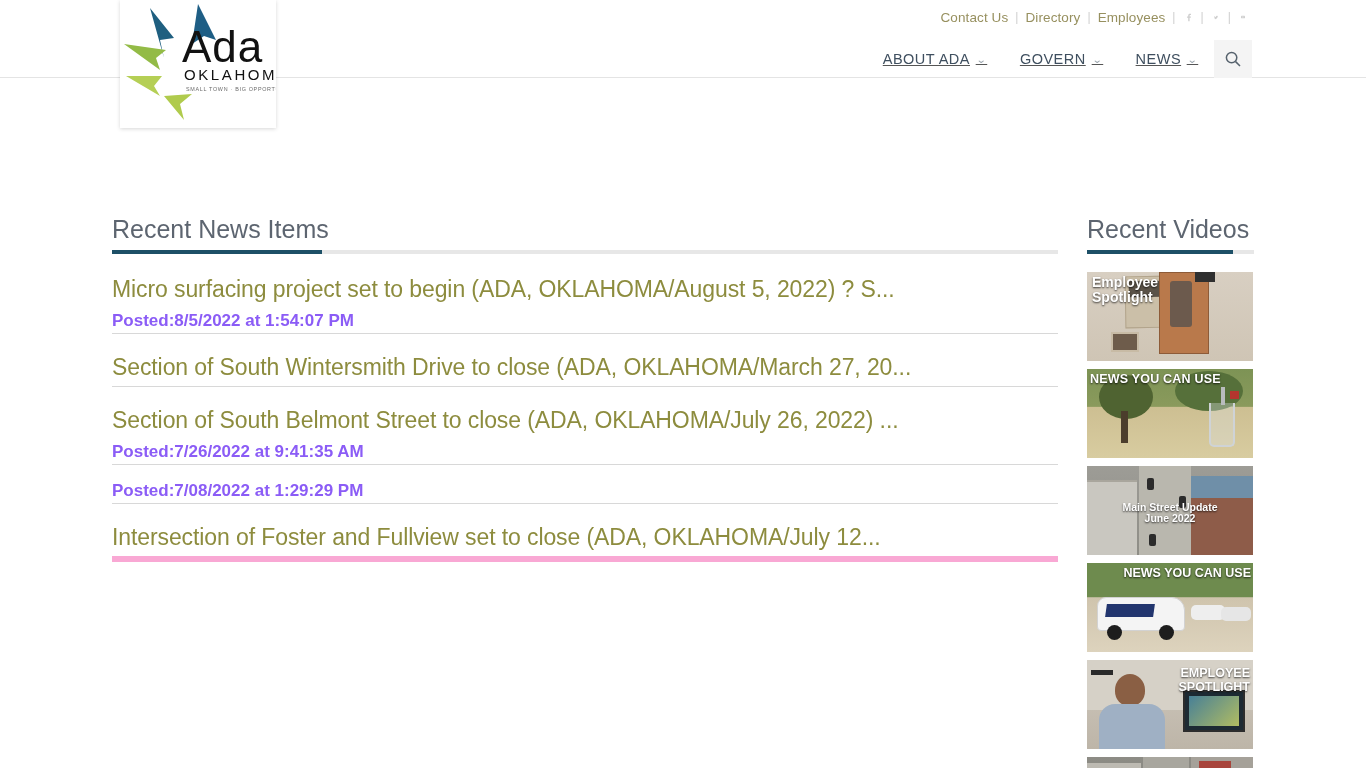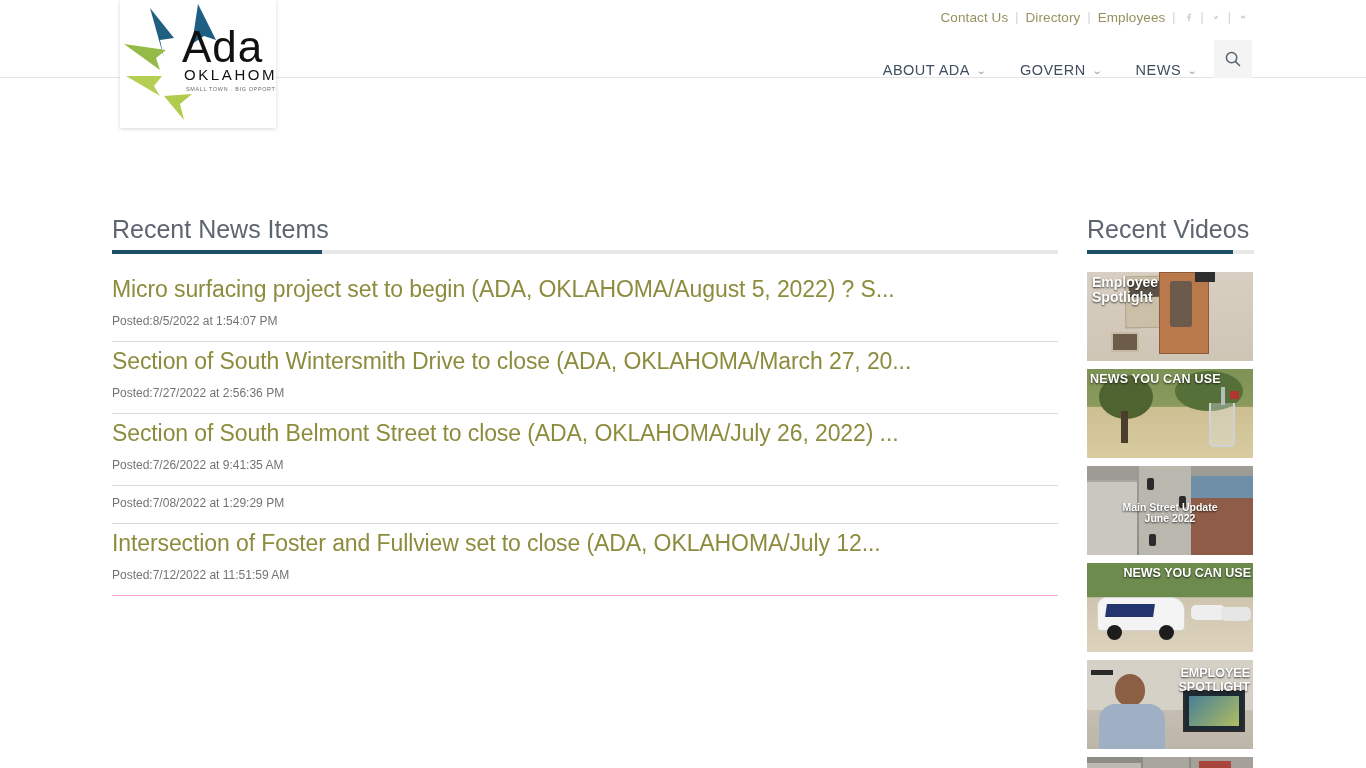--- a/index.html
+++ b/index.html
@@ -55,22 +55,23 @@
     display: inline-flex; align-items: center; justify-content: center;
     color: #cfcfcf;
   }
   .social .sep { padding: 0 3px; }
 
   .mainnav {
     position: absolute;
     right: 114px;
     top: 40px;
     display: flex;
-    align-items: flex-end;
+    align-items: center;
     height: 38px;
+    text-decoration: underline;
   }
   .navitem {
     display: flex; align-items: center;
     padding: 0 17px;
     font-size: 14.5px;
     color: #3f4f5f;
     letter-spacing: .5px;
     text-decoration: none;
     cursor: pointer;
   }
@@ -117,41 +118,42 @@
   .sec-rule::before {
     content: "";
     position: absolute; left: 0; top: 0;
     height: 4px; width: 210px;
     background: #1d5067;
   }
   .sec-rule.side::before { width: 146px; }
 
   .news-list { margin-top: 20px; }
   .news-item {
-    padding-bottom: 12px;
+    padding-bottom: 4px;
     border-bottom: 1px solid #d8d8d8;
-    margin-bottom: 4px;
-  }
-  .news-item:last-child { border-bottom: 1px solid #f9a8d4; }
+    margin-bottom: 18px;
+  }
+  .news-item:last-child { border-bottom: 6px solid #f9a8d4; }
   .news-title {
     display: block;
     font-size: 23px;
     font-weight: 400;
     line-height: 30px;
     color: #8d8c3e;
     text-decoration: none;
     white-space: nowrap;
     overflow: hidden;
     letter-spacing: -.1px;
   }
   .news-date {
     margin-top: 9px;
-    font-size: 12px;
-    color: #737373;
+    font-size: 17px;
+    color: #8b5cf6;
     line-height: 16px;
+    font-weight: bold;
   }
 
   
   .video-list { margin-top: 18px; }
   .video-thumb {
     position: relative;
     width: 166px;
     height: 89px;
     margin-bottom: 8px;
     overflow: hidden;
@@ -306,32 +308,30 @@
     <h2 class="sec-title">Recent News Items</h2>
     <div class="sec-rule"></div>
 
     <div class="news-list">
       <div class="news-item">
         <a class="news-title">Micro surfacing project set to begin (ADA, OKLAHOMA/August 5, 2022) ? S...</a>
         <div class="news-date">Posted:8/5/2022 at 1:54:07 PM</div>
       </div>
       <div class="news-item">
         <a class="news-title">Section of South Wintersmith Drive to close (ADA, OKLAHOMA/March 27, 20...</a>
-        <div class="news-date">Posted:7/27/2022 at 2:56:36 PM</div>
       </div>
       <div class="news-item">
         <a class="news-title">Section of South Belmont Street to close (ADA, OKLAHOMA/July 26, 2022) ...</a>
         <div class="news-date">Posted:7/26/2022 at 9:41:35 AM</div>
       </div>
       <div class="news-item">
         <div class="news-date">Posted:7/08/2022 at 1:29:29 PM</div>
       </div>
       <div class="news-item">
         <a class="news-title">Intersection of Foster and Fullview set to close (ADA, OKLAHOMA/July 12...</a>
-        <div class="news-date">Posted:7/12/2022 at 11:51:59 AM</div>
       </div>
 
     </div>
   </div>
 
   <div class="col-side">
     <h2 class="sec-title">Recent Videos</h2>
     <div class="sec-rule side"></div>
 
     <div class="video-list">

